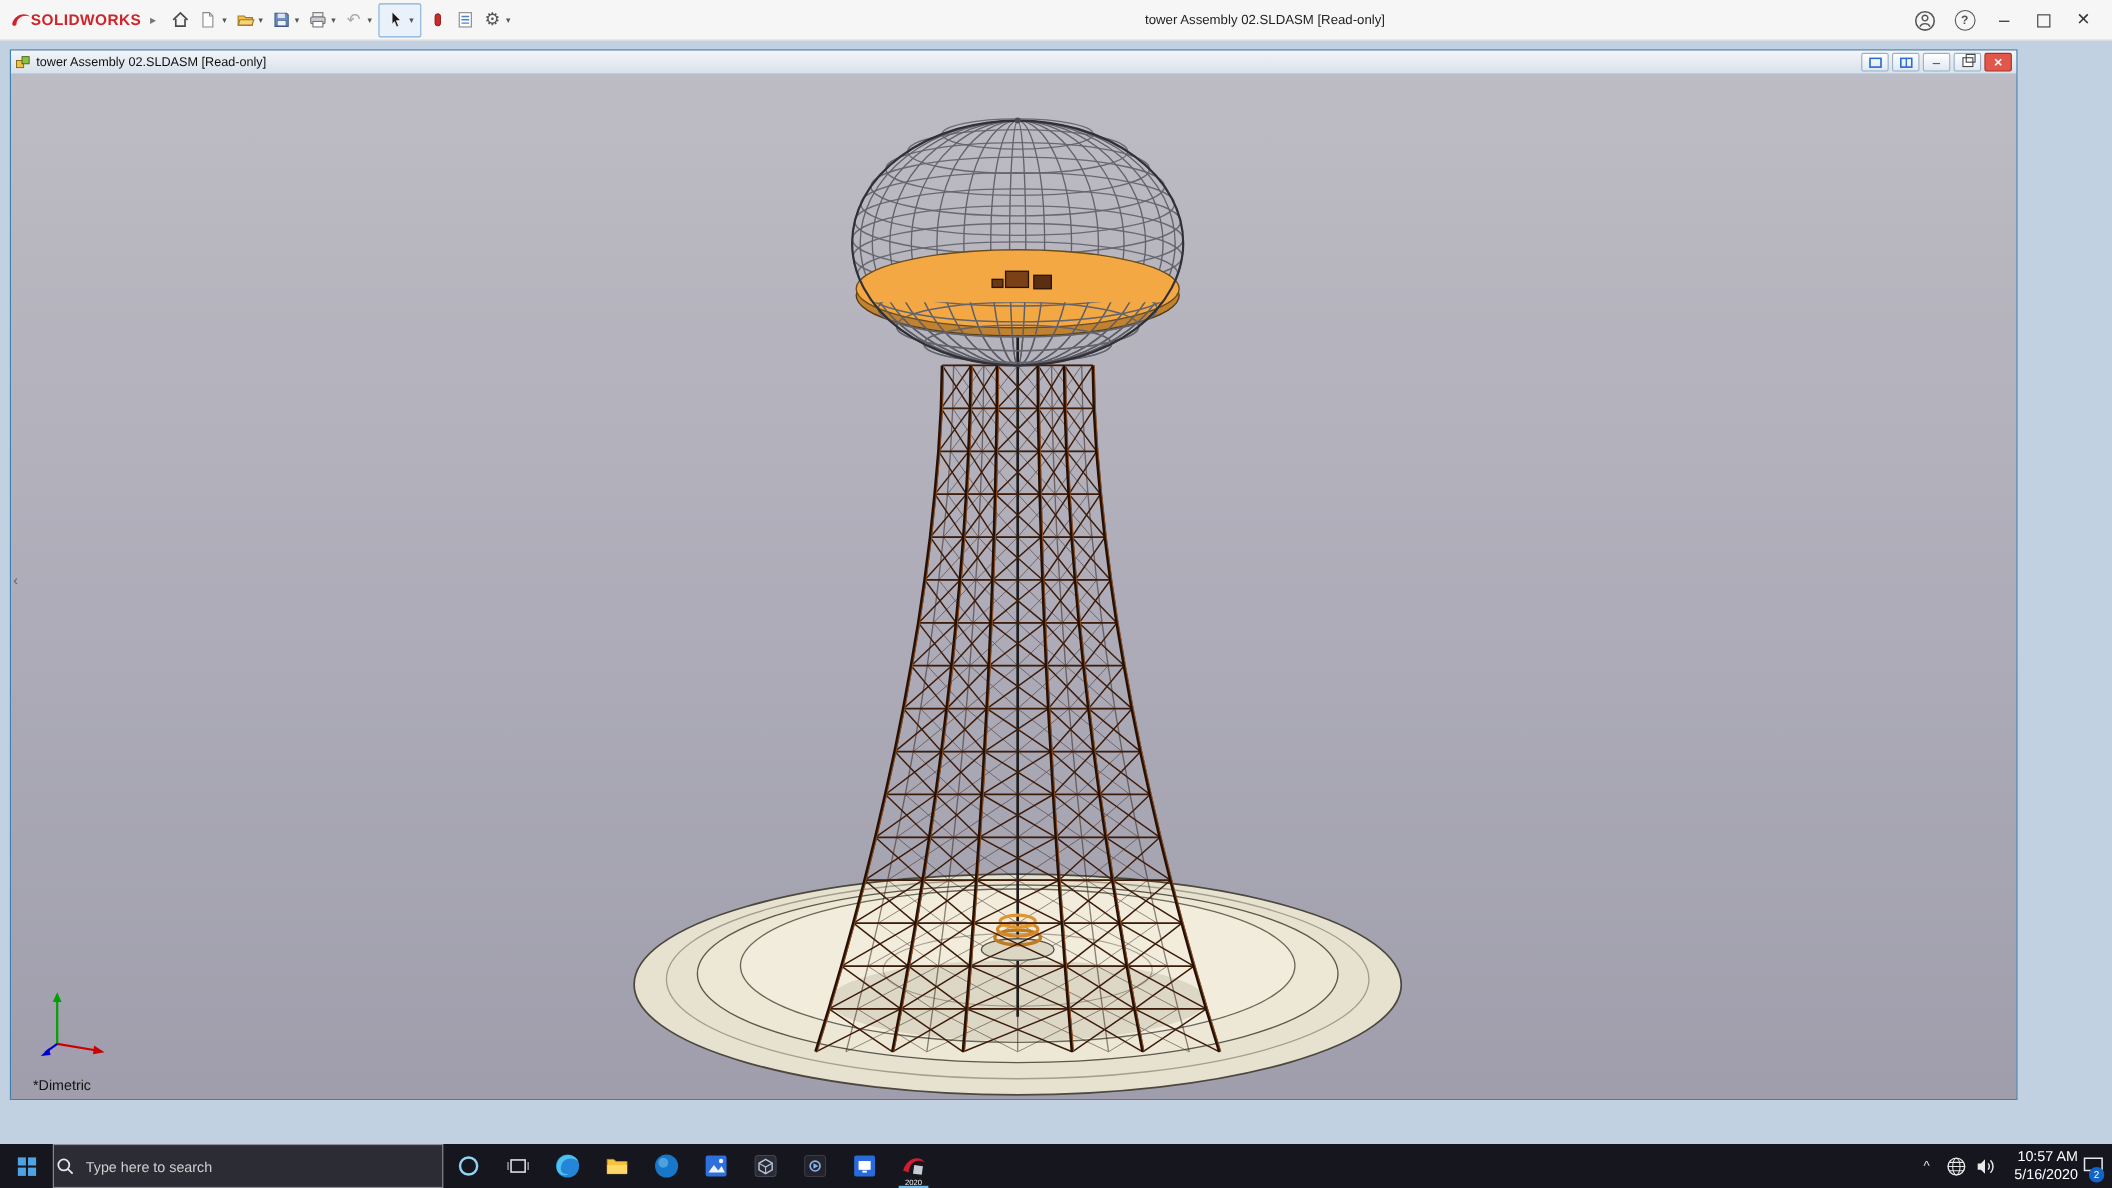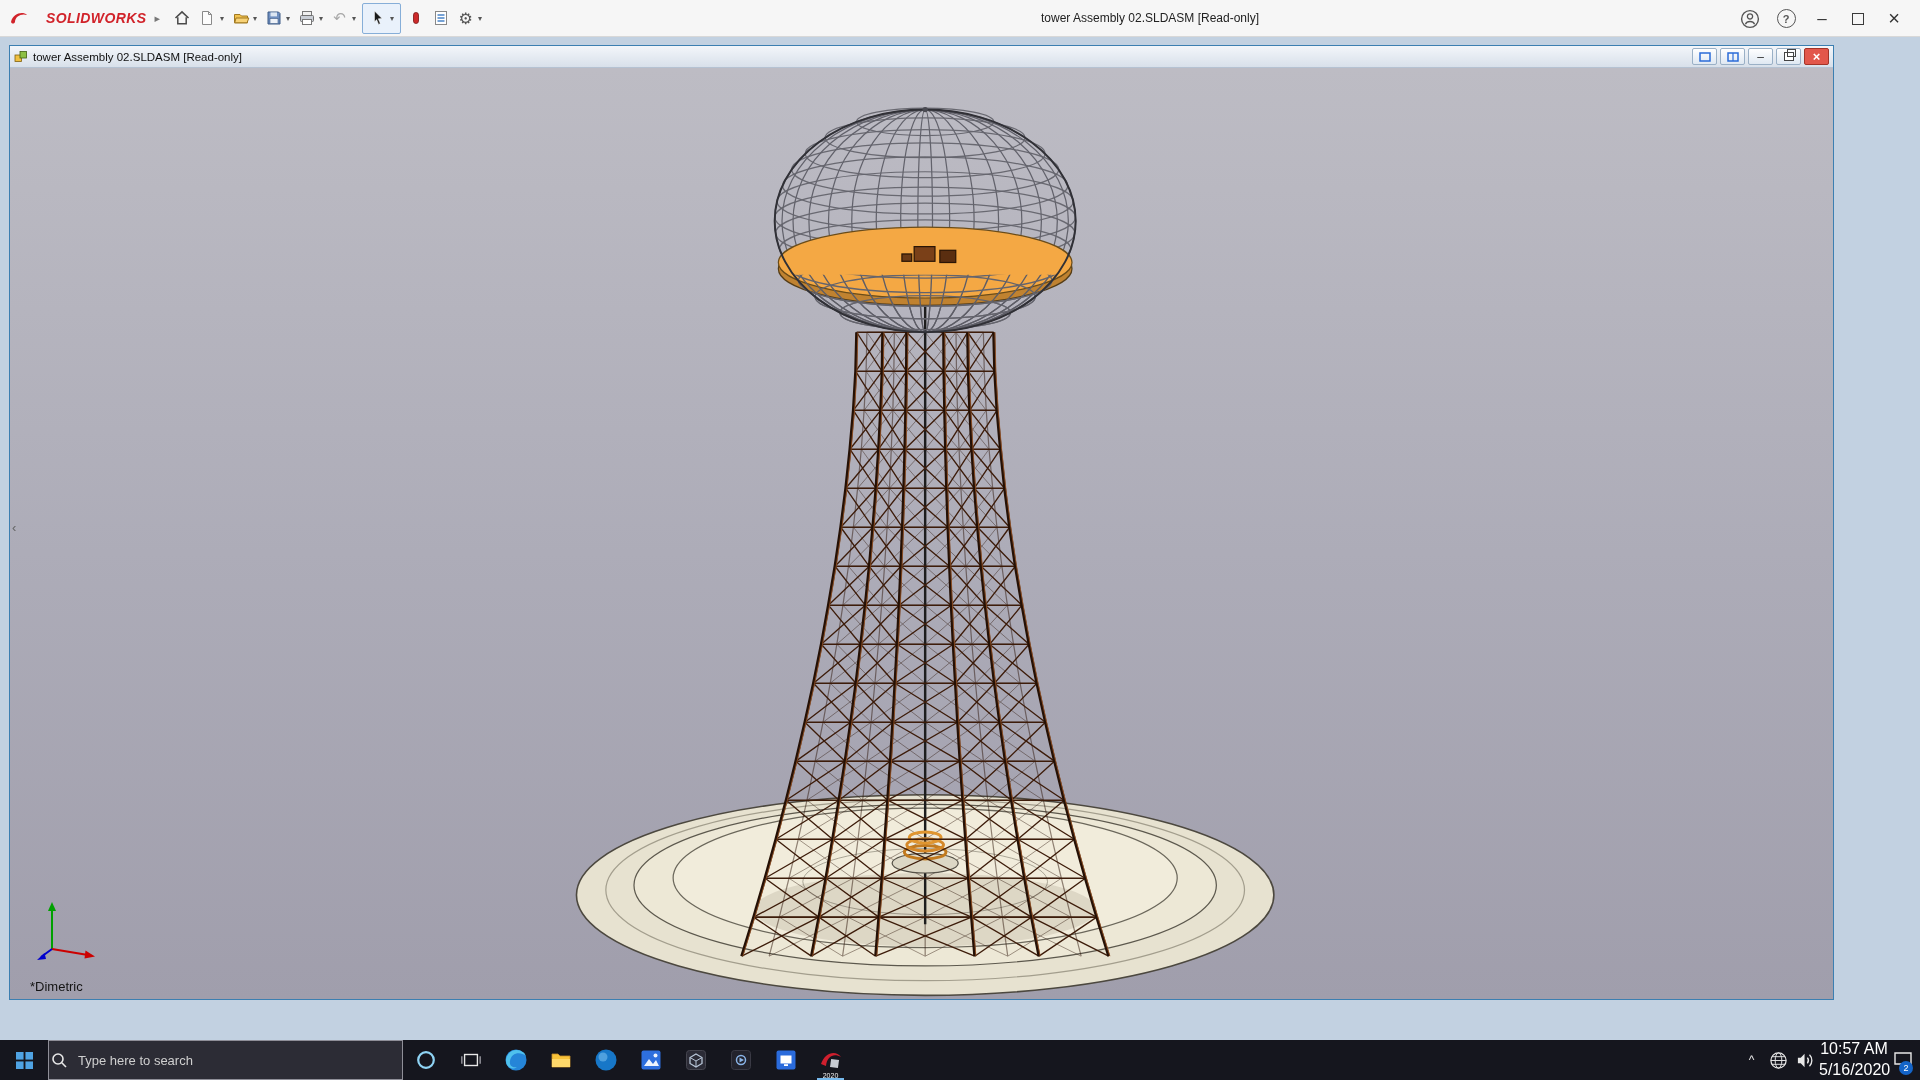--- a/index.html
+++ b/index.html
@@ -1,21 +1,21 @@
 <!DOCTYPE html>
 <html><head>
 <meta charset="utf-8">
 <style>
   html,body{margin:0;padding:0;width:1920px;height:1080px;overflow:hidden;
     background:#c2d1e1;font-family:"Liberation Sans",sans-serif;cursor:default;}
   
   #titlebar{position:absolute;left:0;top:0;width:100%;height:37px;background:#f6f6f6;
     border-bottom:1px solid #d8d8d8;display:flex;align-items:center;padding-left:10px;
     box-sizing:border-box;z-index:5;}
-  .brand{display:flex;align-items:center;gap:18px;margin-right:8px;font-style:italic;}
+  .brand{display:flex;align-items:center;gap:0;margin-right:8px;}
   .brand-name{color:#d1232a;font-weight:bold;font-size:14px;letter-spacing:.4px;}
   .expand{color:#777;font-size:11px;margin-right:10px;}
   .group{display:flex;align-items:center;}
   .tbtn{height:27px;min-width:25px;display:flex;align-items:center;justify-content:center;border-radius:3px;}
   .caret{font-size:8px;color:#555;margin:0 4px 0 0;}
   .select-group{border:1px solid #86aed8;background:#e9f1fb;border-radius:2px;height:29px;padding:0 2px;margin:0 2px;}
   .title-center{position:absolute;left:1150px;transform:translateX(-50%);font-size:12px;color:#222;white-space:nowrap;}
   .win-controls{position:absolute;right:0;top:0;height:37px;display:flex;align-items:center;gap:4px;padding-right:10px;}
   .wc{width:32px;height:32px;display:flex;align-items:center;justify-content:center;color:#444;}
   .help-circle{width:17px;height:17px;border:1.6px solid #555;border-radius:50%;display:flex;align-items:center;justify-content:center;font-size:11px;font-weight:bold;color:#555;}
@@ -51,21 +51,21 @@
   .searchbox{width:355px;background:#2c2c35;border:1px solid #8f8f98;box-sizing:border-box;
     display:flex;align-items:center;gap:9px;padding-left:2px;}
   .searchbox input{flex:1;background:transparent;border:none;outline:none;color:#ddd;font-size:13px;font-family:"Liberation Sans",sans-serif;}
   .searchbox input::placeholder{color:#cfcfcf;opacity:1;}
   .appbtn{width:45px;position:relative;}
   .sw-underline{position:absolute;bottom:0;left:9px;right:9px;height:2px;background:#76b9ed;}
   .sw-year{position:absolute;bottom:1px;left:0;right:0;text-align:center;font-size:7px;color:#f0f0f0;}
   .tray{margin-left:auto;display:flex;align-items:center;padding-right:4px;}
   .tray .tk{width:27px;height:40px;}
   .chev{font-size:12px;color:#e8e8e8;}
-  .clock{width:70px;text-align:center;font-size:16px;color:#fff;line-height:1.3;}
+  .clock{width:70px;text-align:right;font-size:13px;color:#fff;line-height:1.3;}
   .action{width:40px;position:relative;}
   .badge{position:absolute;right:3px;bottom:5px;min-width:14px;height:14px;border-radius:7px;
     background:#1464c8;color:#fff;font-size:9px;display:flex;align-items:center;justify-content:center;padding:0 2px;box-sizing:border-box;}
 </style>
 </head>
 <body>
 
 <div id="titlebar">
   <div class="brand">
     <svg width="18" height="16" viewBox="0 0 18 16">

